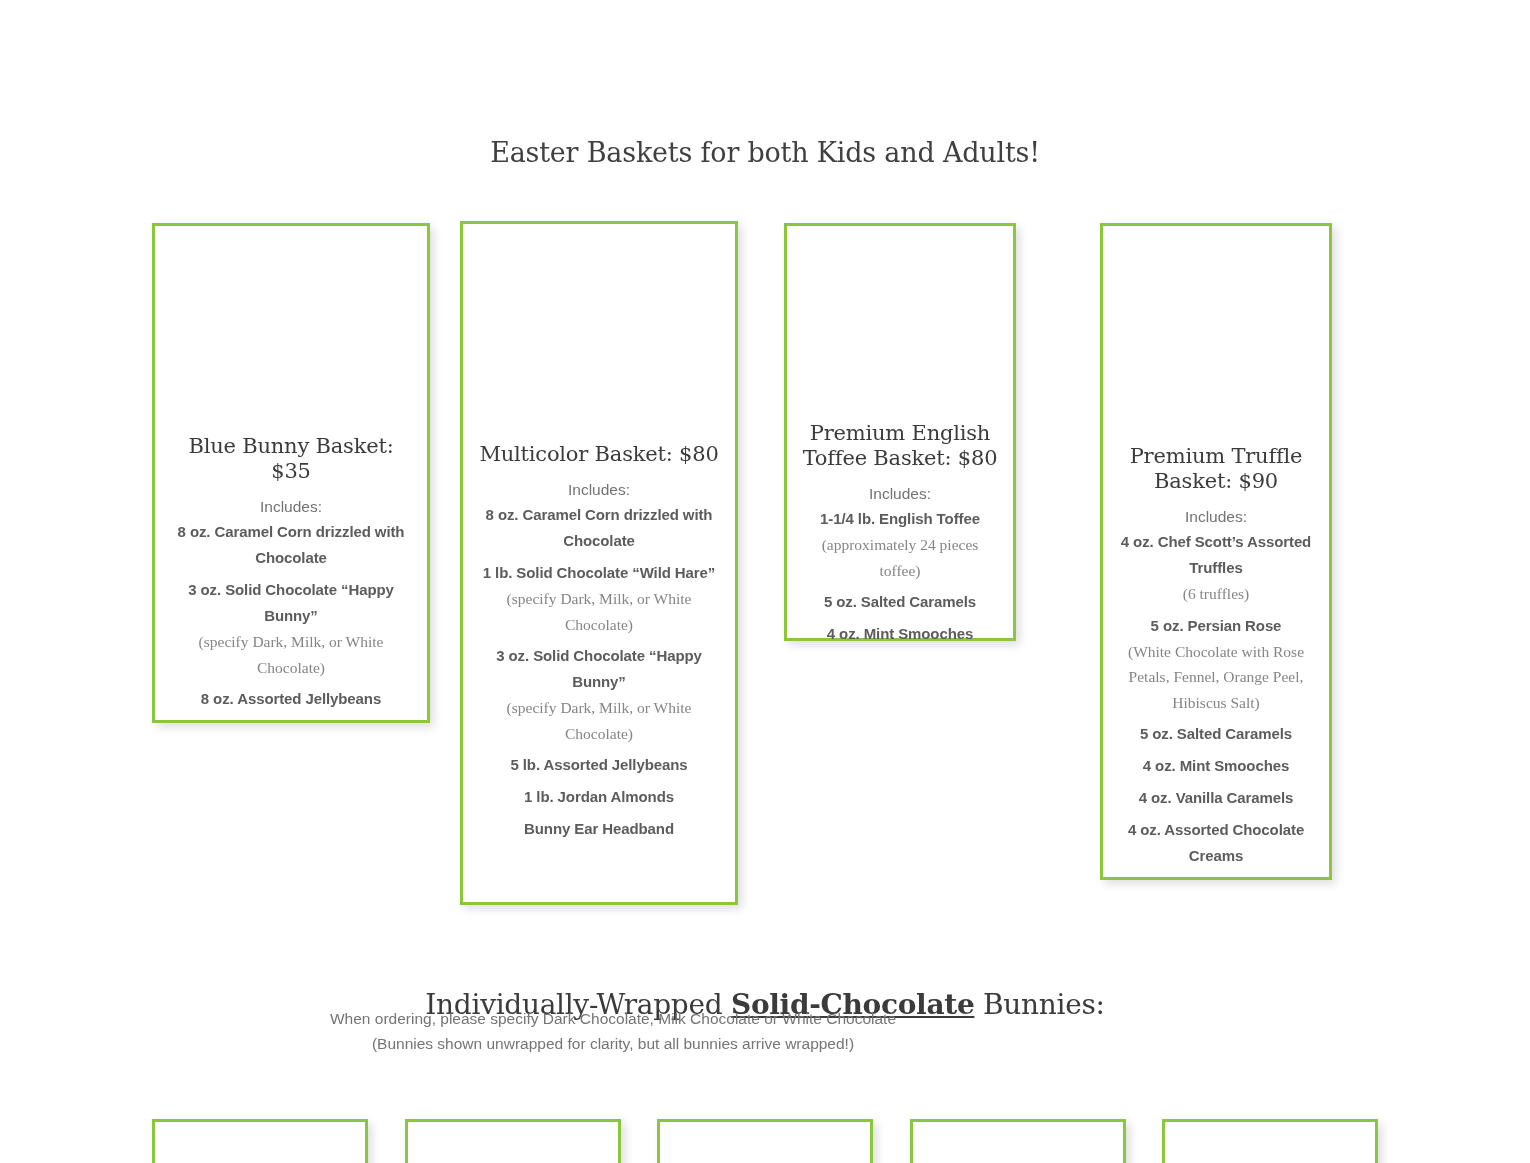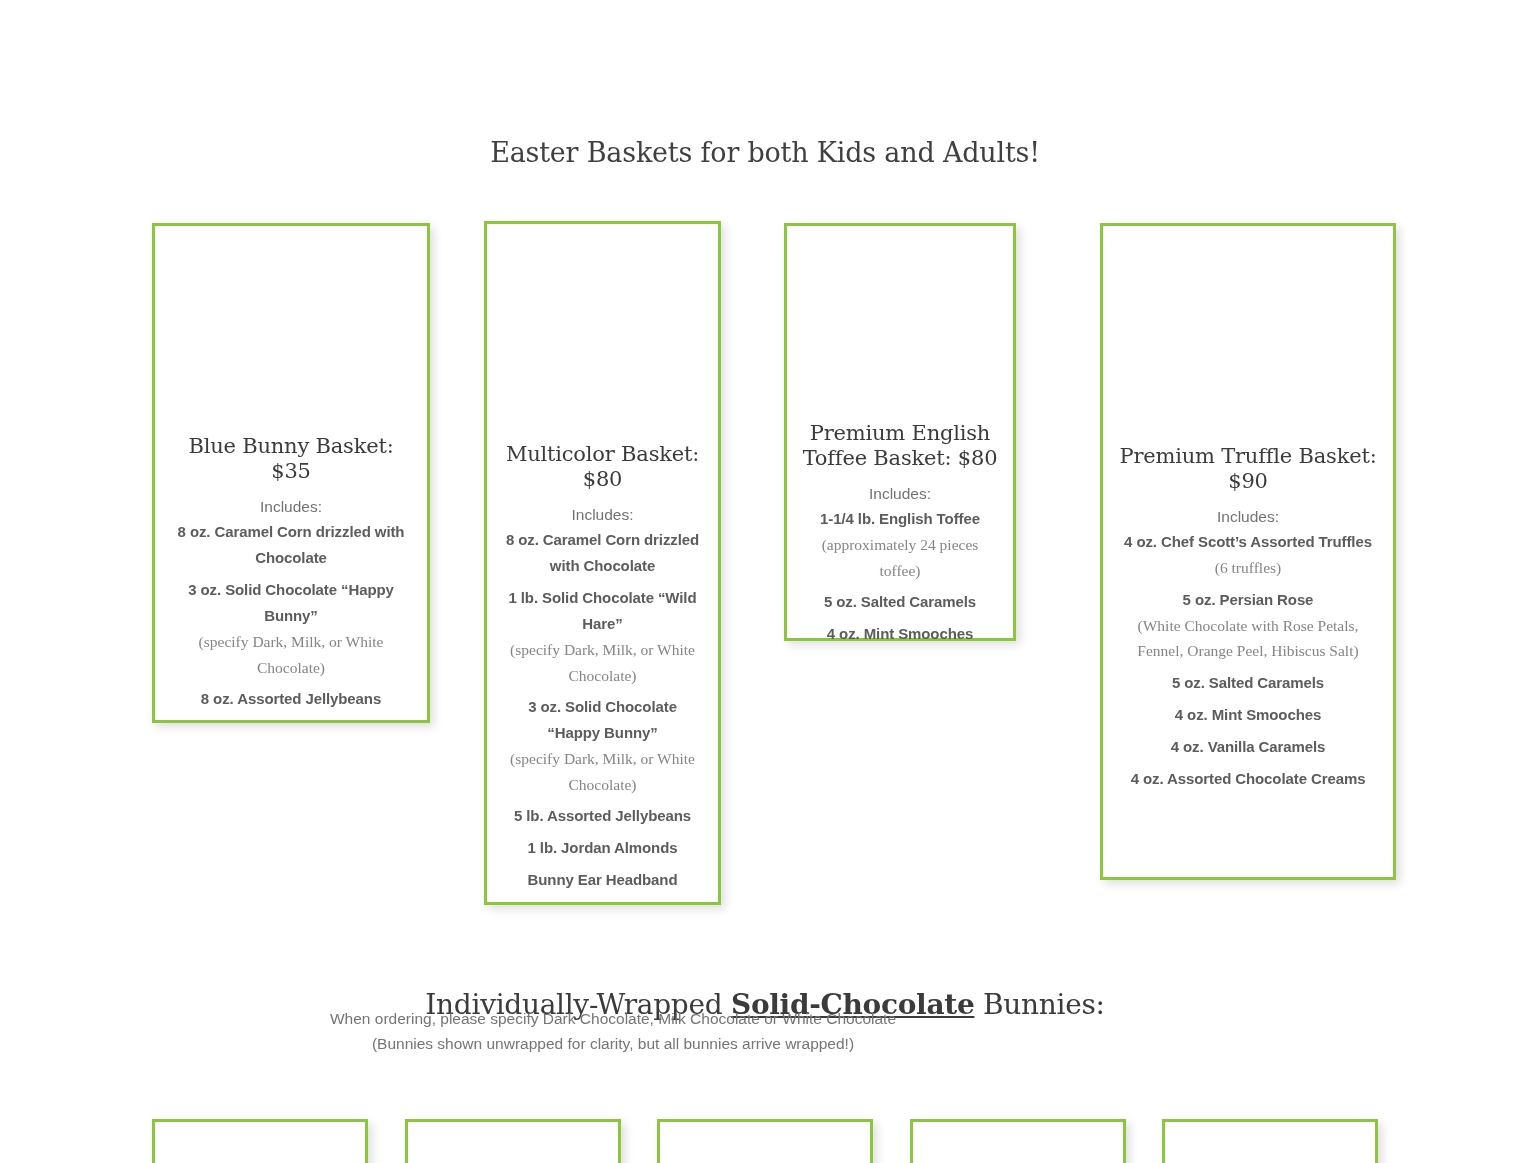--- a/index.html
+++ b/index.html
@@ -149,21 +149,21 @@
       <div class="item spaced">
         <div class="item-main">3 oz. Solid Chocolate “Happy Bunny”</div>
         <div class="item-note">(specify Dark, Milk, or White Chocolate)</div>
       </div>
       <div class="item spaced">
         <div class="item-main">8 oz. Assorted Jellybeans</div>
       </div>
     </div>
   </div>
 
-  <div class="card" style="left:484px; top:221px; width:237px; height:684px;">
+  <div class="card" style="left:460px; top:221px; width:278px; height:684px;">
     <div class="card-inner" style="top:218px;">
       <div class="card-title">Multicolor Basket: $80</div>
       <div class="includes-label">Includes:</div>
       <div class="item">
         <div class="item-main">8 oz. Caramel Corn drizzled with Chocolate</div>
       </div>
       <div class="item spaced">
         <div class="item-main">1 lb. Solid Chocolate “Wild Hare”</div>
         <div class="item-note">(specify Dark, Milk, or White Chocolate)</div>
       </div>
@@ -193,21 +193,21 @@
       </div>
       <div class="item spaced">
         <div class="item-main">5 oz. Salted Caramels</div>
       </div>
       <div class="item spaced">
         <div class="item-main">4 oz. Mint Smooches</div>
       </div>
     </div>
   </div>
 
-  <div class="card" style="left:1100px; top:223px; width:296px; height:657px;">
+  <div class="card" style="left:1100px; top:223px; width:232px; height:657px;">
     <div class="card-inner" style="top:218px;">
       <div class="card-title">Premium Truffle Basket: $90</div>
       <div class="includes-label">Includes:</div>
       <div class="item">
         <div class="item-main">4 oz. Chef Scott’s Assorted Truffles</div>
         <div class="item-note">(6 truffles)</div>
       </div>
       <div class="item spaced">
         <div class="item-main">5 oz. Persian Rose</div>
         <div class="item-note">(White Chocolate with Rose Petals, Fennel, Orange Peel, Hibiscus Salt)</div>

